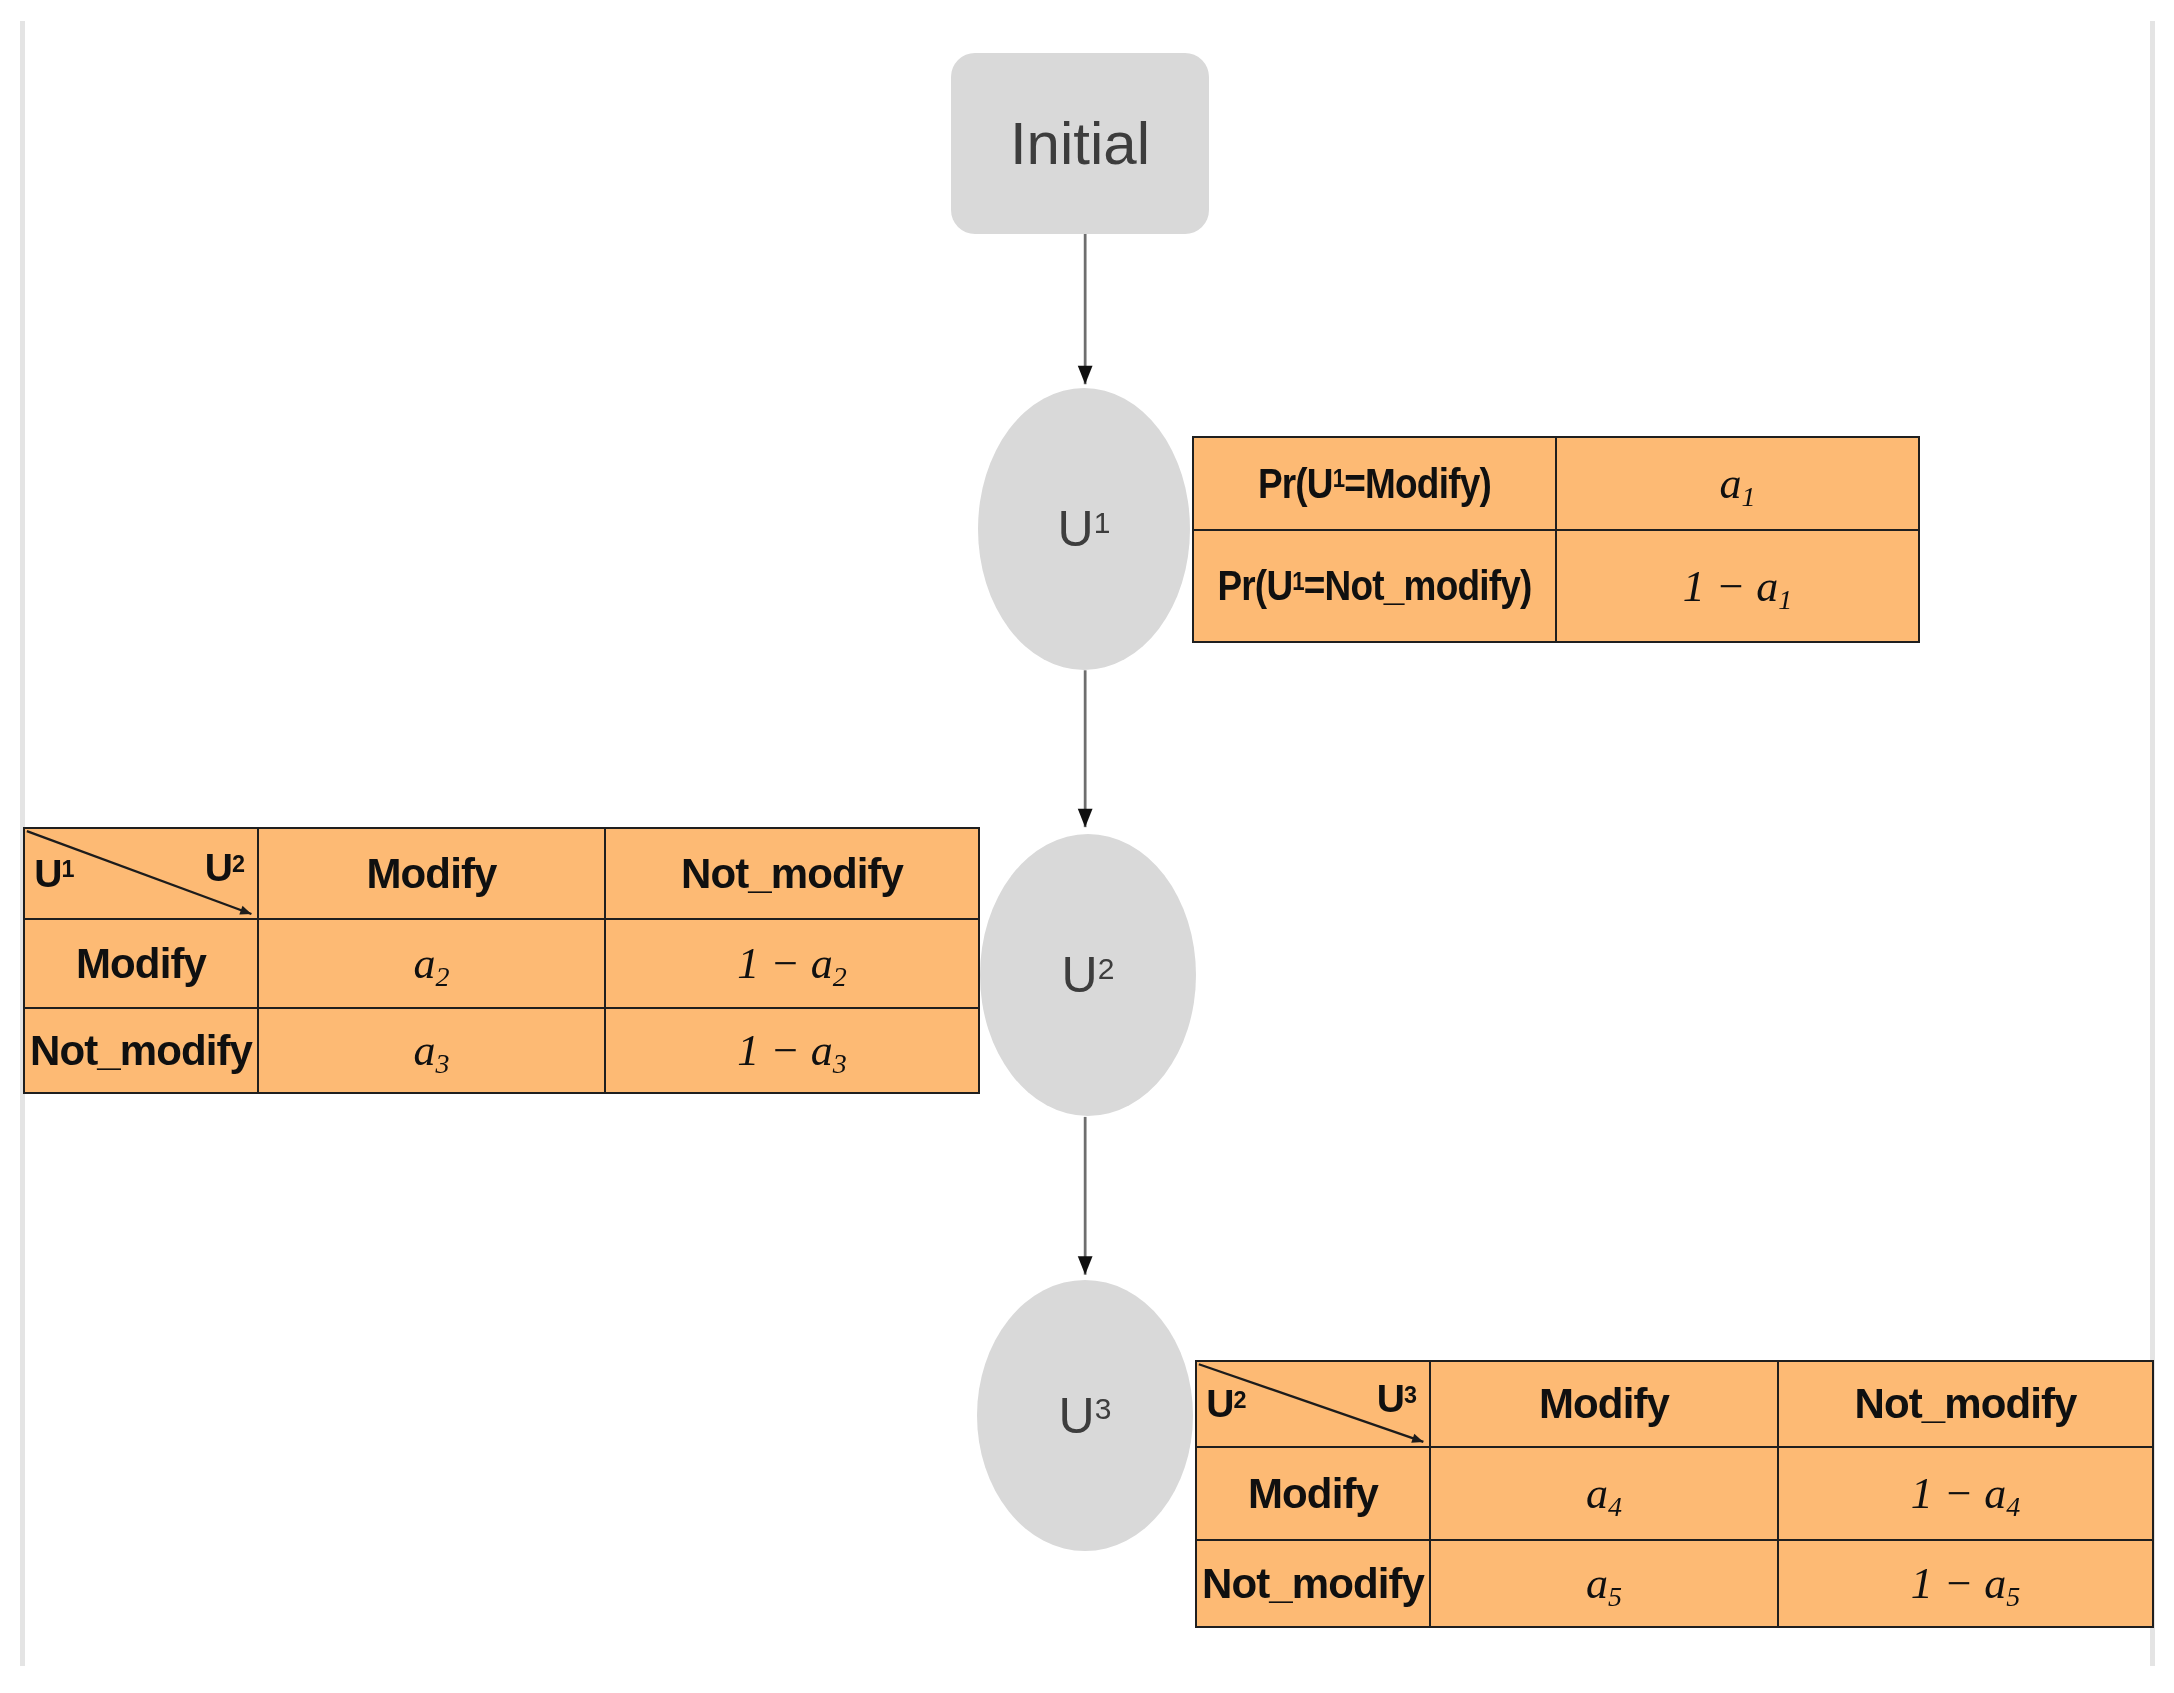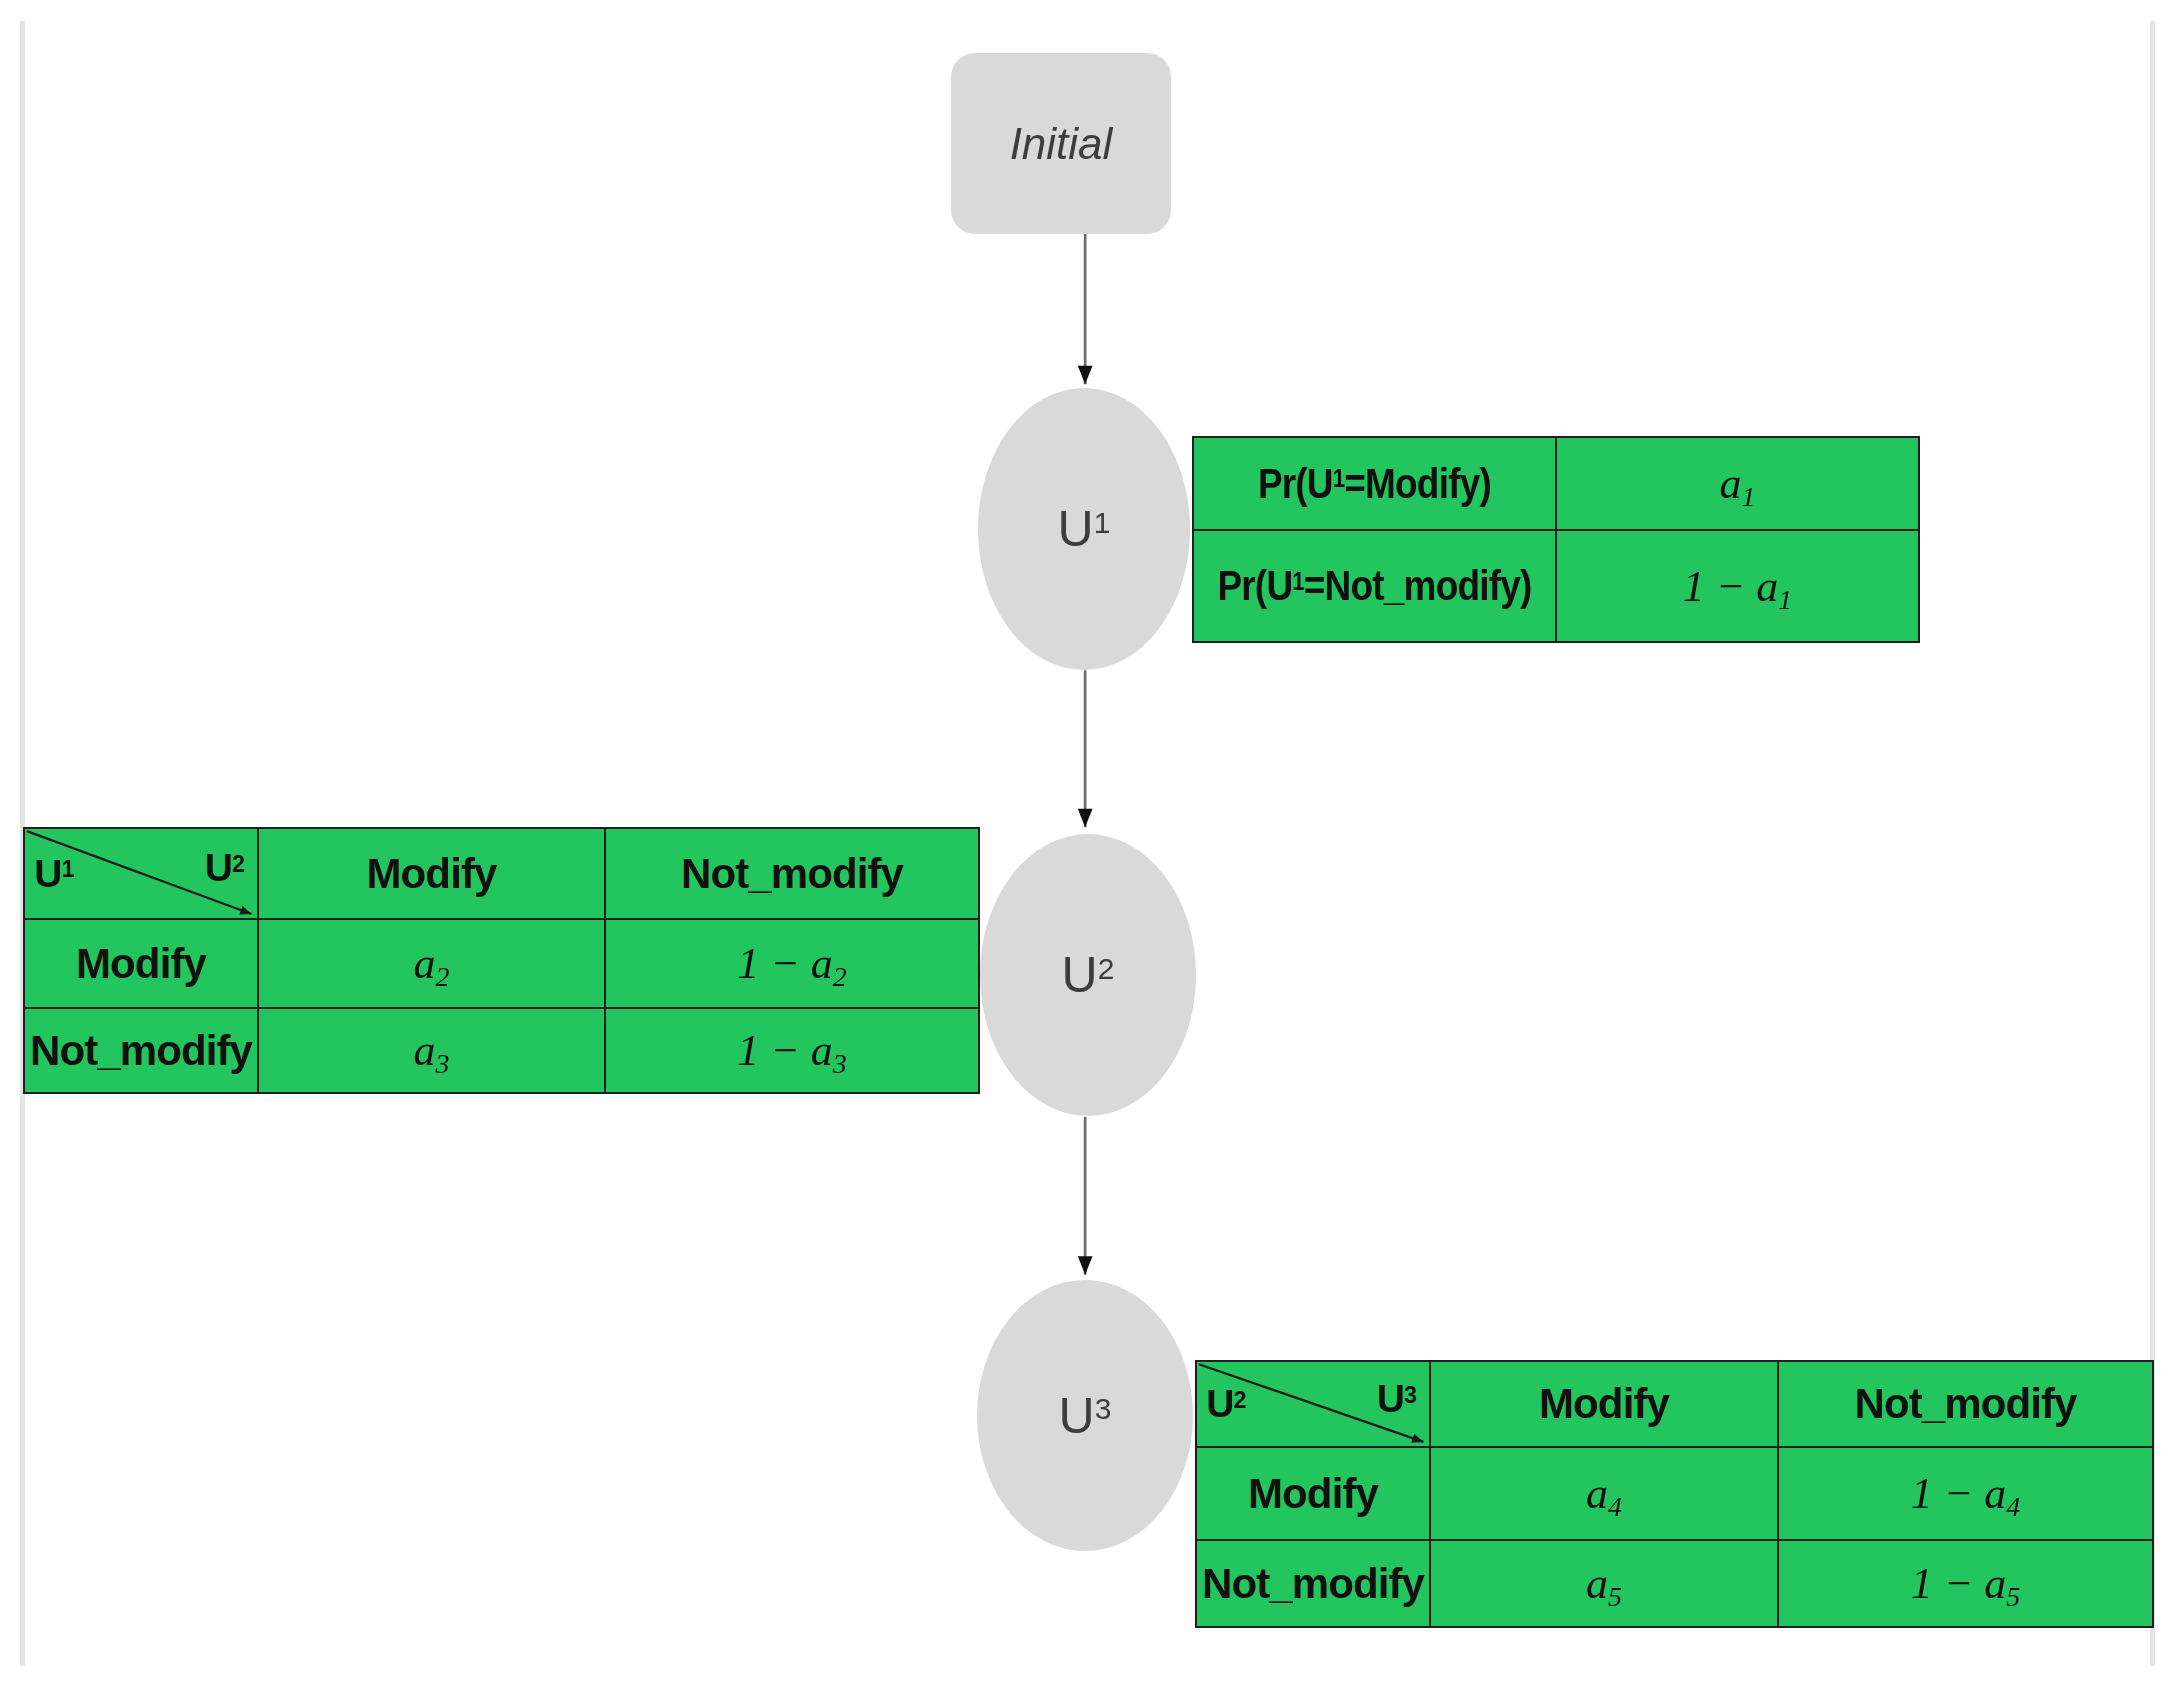--- a/index.html
+++ b/index.html
@@ -8,31 +8,31 @@
     font-family:"Liberation Sans", sans-serif;
   }
   .frame{position:absolute;background:#e4e4e4;}
   #frame-left{left:20px;top:21px;width:4.6px;height:1645px;}
   #frame-right{left:2150px;top:21px;width:4.6px;height:1645px;}
 
   .node{
     position:absolute;background:#d9d9d9;display:flex;align-items:center;justify-content:center;
     color:#3d3d3d;
   }
-  #node-initial{left:951px;top:53px;width:220px;height:181px;border-radius:24px;font-size:44px;font-style:italic;}
+  #node-initial{left:951px;top:53px;width:258px;height:181px;border-radius:24px;font-size:60px;}
   .ellipse{border-radius:50%;font-size:50px;}
   #node-u1{left:978px;top:388px;width:212px;height:282px;}
   #node-u2{left:980px;top:834px;width:216px;height:282px;}
   #node-u3{left:977px;top:1280px;width:216px;height:271px;}
   .nsup{font-size:60%;position:relative;top:-0.45em;}
 
   #arrow-layer{position:absolute;left:0;top:0;width:2174px;height:1694px;pointer-events:none;}
 
   table.tbl{
-    position:absolute;border-collapse:collapse;table-layout:fixed;background:#22c55e;
+    position:absolute;border-collapse:collapse;table-layout:fixed;background:#fdba74;
     color:#101010;
   }
   table.tbl td{
     border:2.8px solid #1f1f1f;text-align:center;vertical-align:middle;padding:0;overflow:hidden;
   }
   td.lbl{font-weight:700;font-size:42px;letter-spacing:-0.9px;}
   td.val{font-family:Liberation Serif, serif;font-style:italic;font-size:44px;}
   .vsub{font-size:28px;position:relative;top:0.30em;font-style:italic;}
   .cond{display:inline-block;transform:scaleX(0.88);transform-origin:center;white-space:nowrap;}
   .psup{font-size:60%;position:relative;top:-0.40em;}

